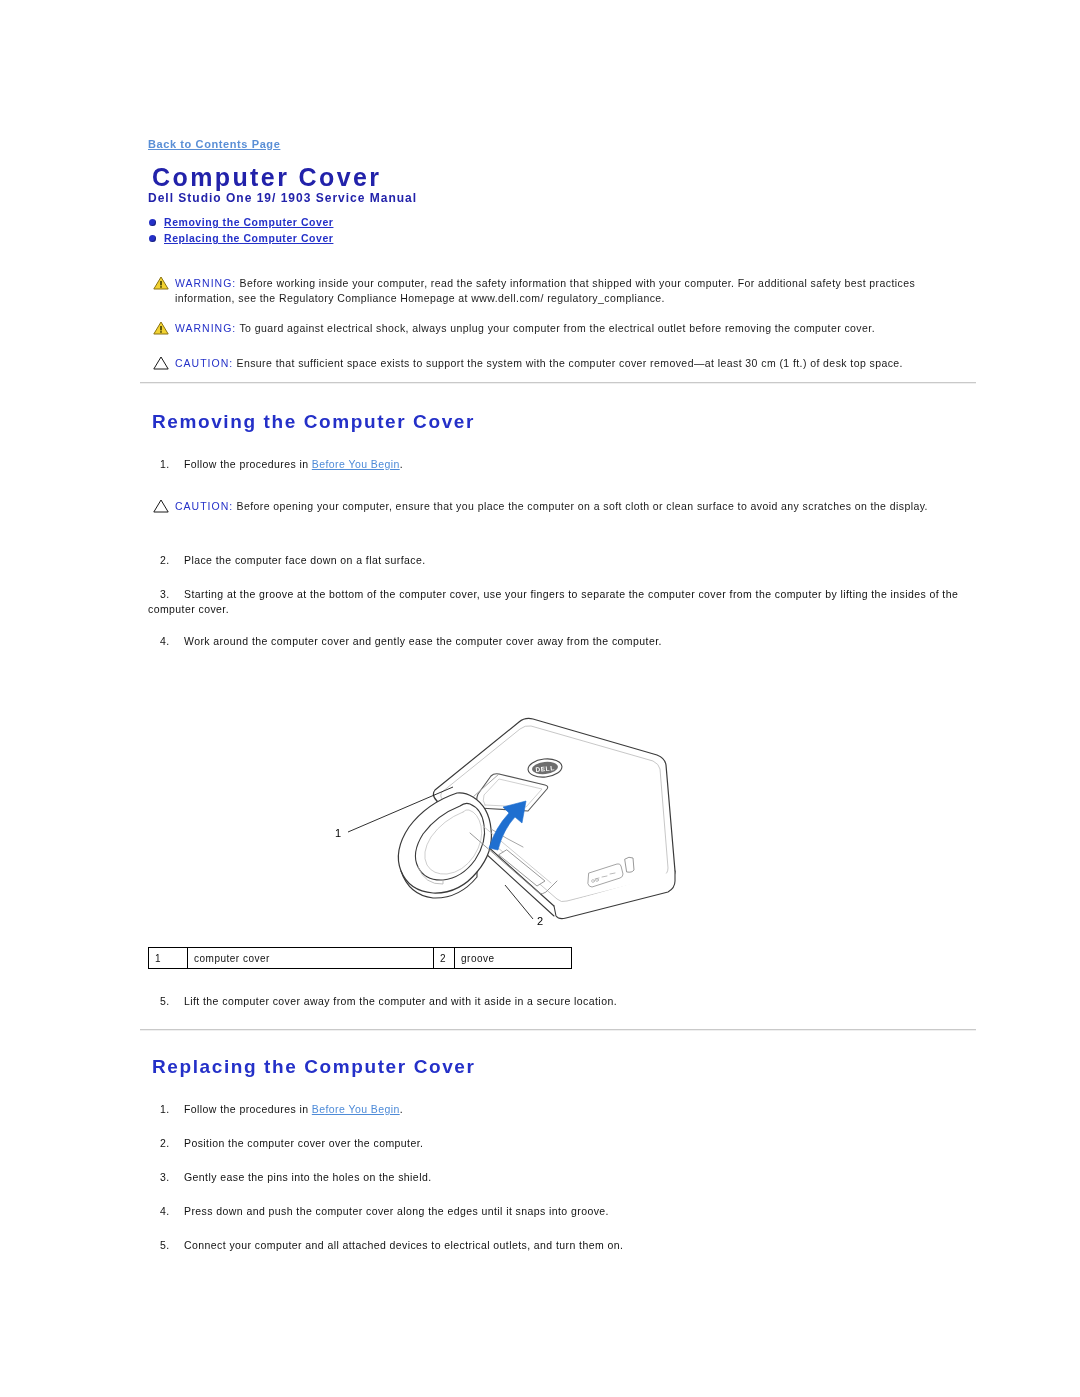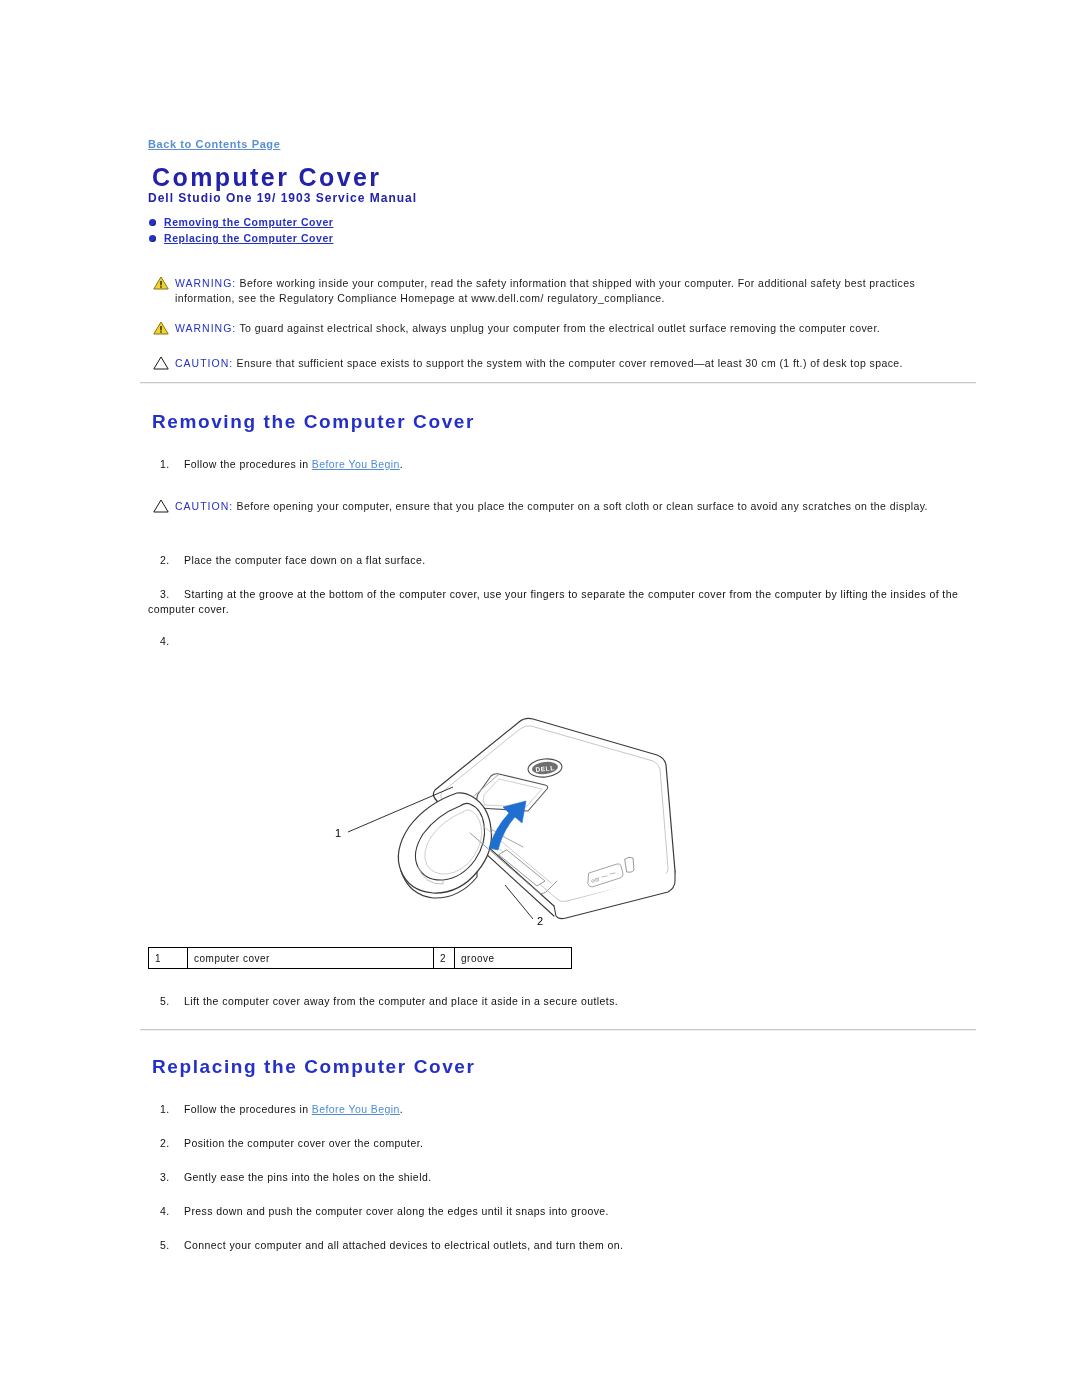--- a/index.html
+++ b/index.html
@@ -227,21 +227,21 @@
     </div>
 
     <div class="admon" style="top:321px;">
       <span class="icon-wrap">
         <svg width="16" height="14" viewBox="0 0 16 14">
           <polygon points="8,1 15.2,13 0.8,13" fill="#F2D231" stroke="#8A7312" stroke-width="1"></polygon>
           <rect x="7.2" y="5" width="1.6" height="4.4" fill="#3b3b00"></rect>
           <rect x="7.2" y="10.2" width="1.6" height="1.5" fill="#3b3b00"></rect>
         </svg>
       </span>
-      <div class="body"><span class="admon-kw">WARNING:</span><span class="admon-text"> To guard against electrical shock, always unplug your computer from the electrical outlet surface removing the computer cover.</span></div>
+      <div class="body"><span class="admon-kw">WARNING:</span><span class="admon-text"> To guard against electrical shock, always unplug your computer from the electrical outlet before removing the computer cover.</span></div>
     </div>
 
     <div class="admon" style="top:356px;">
       <span class="icon-wrap">
         <svg width="16" height="14" viewBox="0 0 16 14">
           <polygon points="8,1 15.2,13 0.8,13" fill="#ffffff" stroke="#1a1a1a" stroke-width="1"></polygon>
         </svg>
       </span>
       <div class="body"><span class="admon-kw">CAUTION:</span><span class="admon-text"> Ensure that sufficient space exists to support the system with the computer cover removed—at least 30 cm (1 ft.) of desk top space.</span></div>
     </div>
@@ -269,20 +269,21 @@
       <span class="txt">Place the computer face down on a flat surface.</span>
     </div>
 
     <div class="step" style="top:587px;">
       <span class="num">3.</span>
       <span class="txt">Starting at the groove at the bottom of the computer cover, use your fingers to separate the computer cover from the computer by lifting the insides of the computer cover.</span>
     </div>
 
     <div class="step" style="top:634px;">
       <span class="num">4.</span>
+      <span class="txt">Work around the computer cover and gently ease the computer cover away from the computer.</span>
     </div>
 
     <div class="figure">
       <svg width="400" height="250" viewBox="0 0 400 250">
         <g fill="none" stroke="#3a3a3a" stroke-width="1.1" stroke-linejoin="round" stroke-linecap="round">
 
           <path d="M112,95 L196,27 Q202,22 210,24 L334,60 Q342,63 343,70 L352,176 Q352,183 345,187 L243,213 Q236,215 231,211 L114,106 Q108,100 112,95 Z" fill="#ffffff" stroke="#3a3a3a" stroke-width="1.2"></path>
 
           <path d="M119,97 L197,34 Q202,30 208,31 L330,66 Q336,69 337,74 L345,173 Q345,179 339,182 L244,206 Q238,208 234,204 L120,105 Q116,101 119,97 Z" stroke="#b9b9b9" stroke-width="0.8" fill="none"></path>
 
@@ -355,21 +356,21 @@
         <td class="c-num1">1</td>
         <td class="c-lab1">computer cover</td>
         <td class="c-num2">2</td>
         <td class="c-lab2">groove</td>
       </tr>
     </tbody>
       </table>
 
     <div class="step" style="top:994px;">
       <span class="num">5.</span>
-      <span class="txt">Lift the computer cover away from the computer and place it aside in a secure outlets.</span>
+      <span class="txt">Lift the computer cover away from the computer and with it aside in a secure location.</span>
     </div>
 
     <div class="hr" style="top:1029px;"></div>
 
     <div class="section-h" style="top:1056px;">Replacing the Computer Cover</div>
 
     <div class="step" style="top:1102px;">
       <span class="num">1.</span>
       <span class="txt"><span>Follow the procedures in </span><span class="inline-link">Before You Begin</span><span>.</span></span>
     </div>

